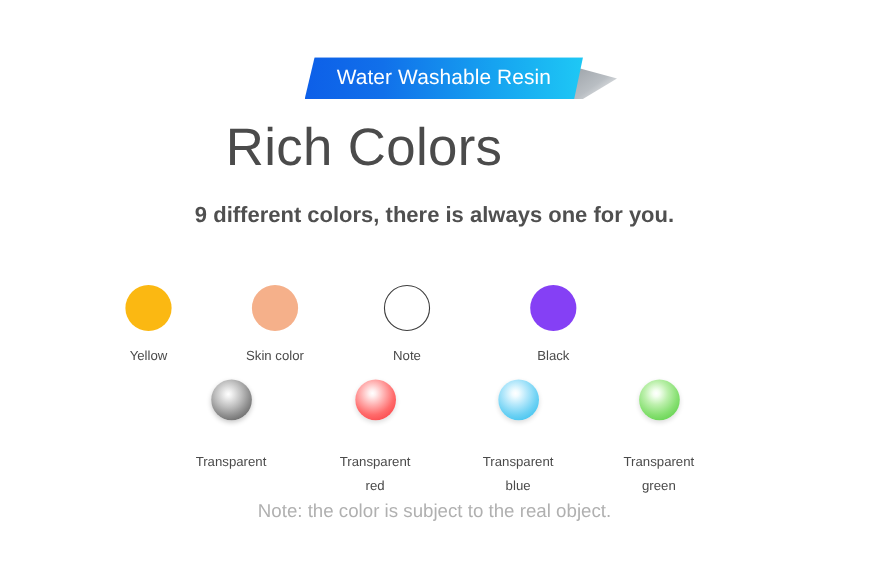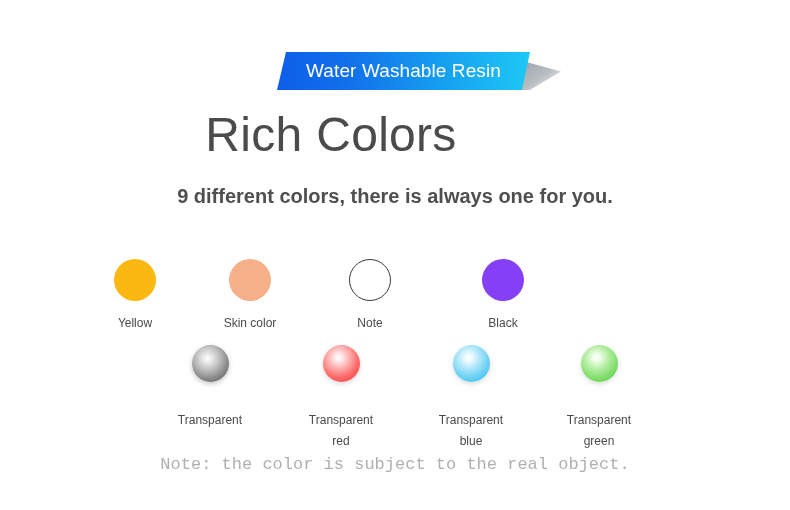--- a/index.html
+++ b/index.html
@@ -36,21 +36,21 @@
     position:absolute; left:0; top:107px; width:662px;
     text-align:center; font-size:48px; color:#4b4b4b; font-weight:400;
     letter-spacing:.3px;
   }
   .subtitle {
     position:absolute; left:0; top:185px; width:790px;
     text-align:center; font-size:20px; color:#4f4f4f; font-weight:700;
   }
   .note {
     position:absolute; left:0; top:455px; width:790px;
-    text-align:center; font-size:17px; color:#b0b0b0; font-weight:400;font-family:Liberation Mono, monospace;
+    text-align:center; font-size:17px; color:#b0b0b0; font-weight:400;
   }
 
   
   .row { position:absolute; left:0; width:790px; }
   .row-1 { top:259px; height:82px; }
   .row-2 { top:345px; height:105px; }
 
   .swatch { position:absolute; text-align:center; }
   .dot {
     border-radius:50%;

